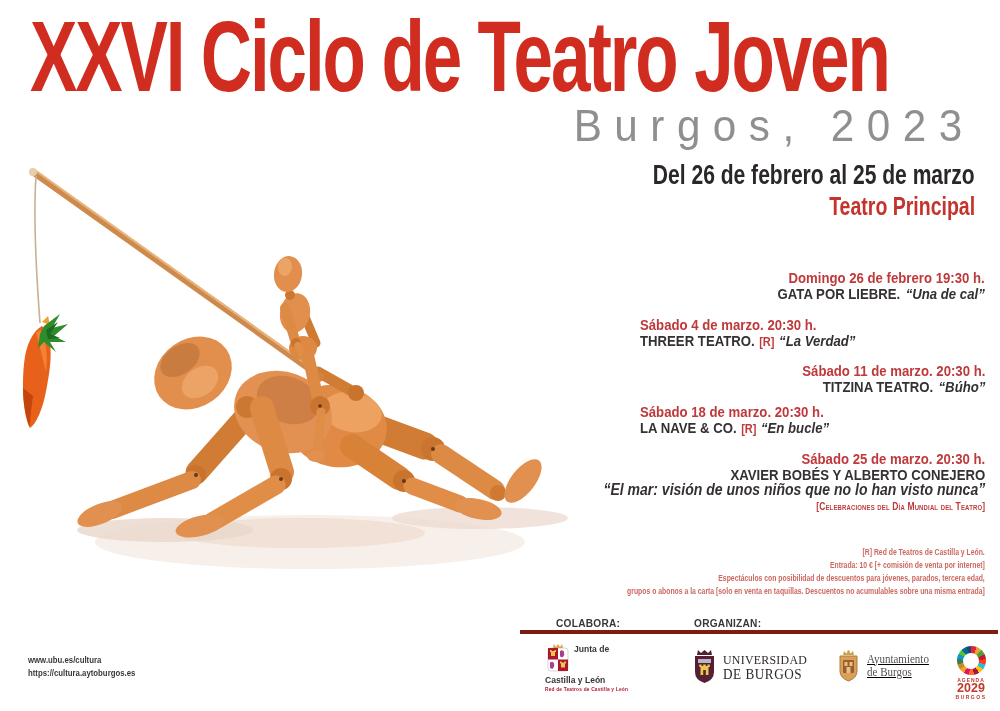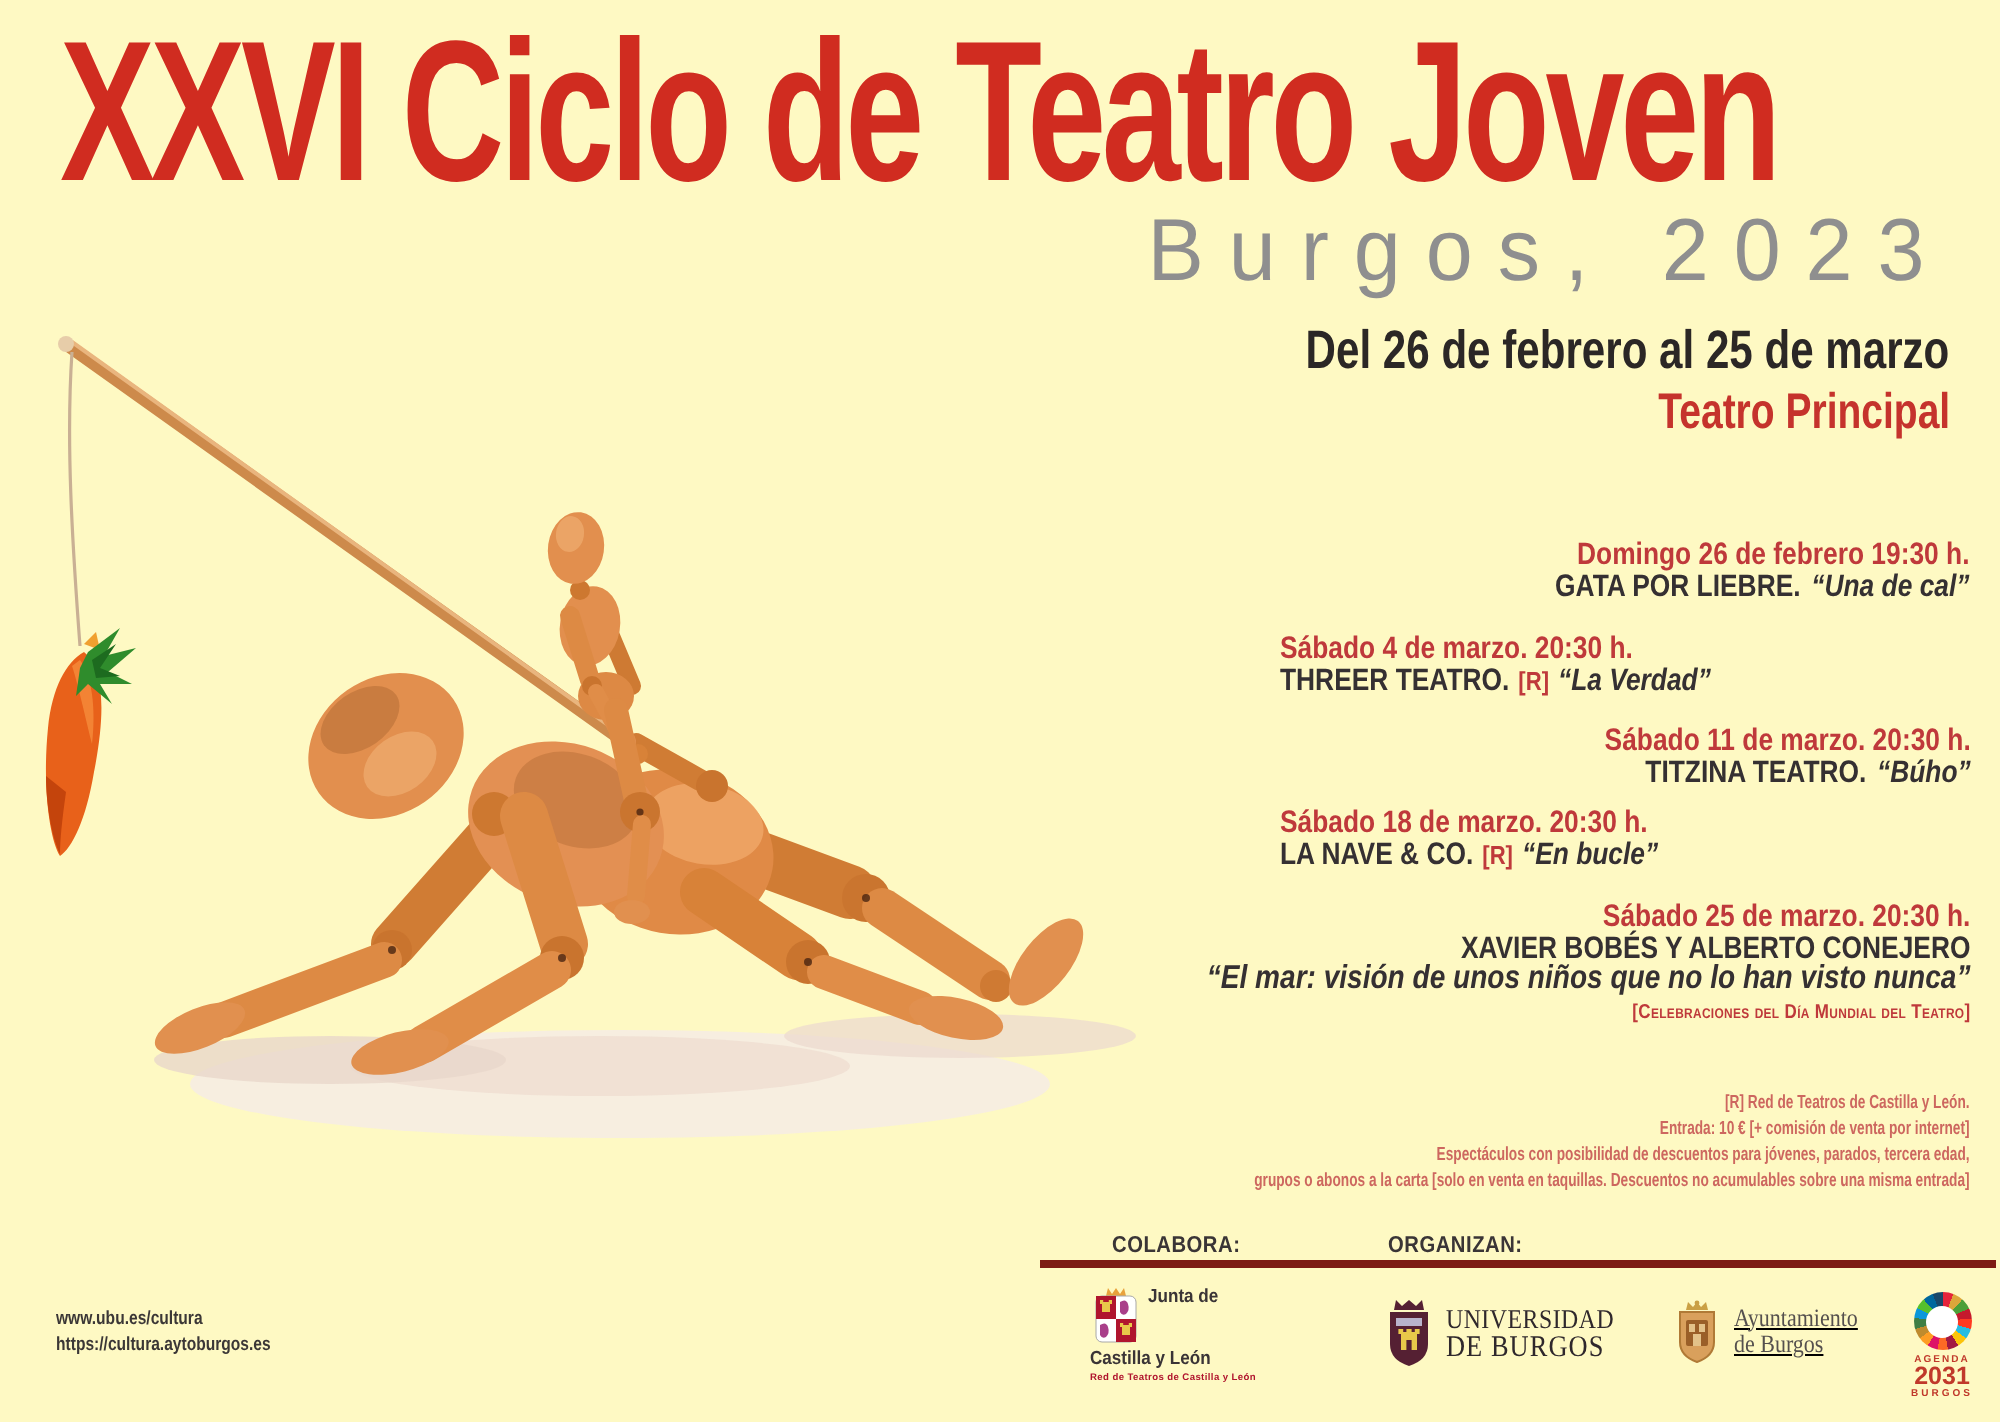--- a/index.html
+++ b/index.html
@@ -1,18 +1,18 @@
 <!DOCTYPE html>
 <html><head>
 <meta charset="utf-8">
 <style>
   * { margin:0; padding:0; box-sizing:border-box; }
   html,body { background:#e9e9e9; }
   .poster {
-    position:relative; width:1000px; height:711px; background:#fef9c3;
+    position:relative; width:1000px; height:711px; background:#ffffff;
     overflow:hidden; font-family:"Liberation Sans", sans-serif;
     margin:0 auto;
   }
   .abs { position:absolute; white-space:nowrap; }
 
   .title {
     left:30px; top:4px; font-size:100px; font-weight:bold; color:#d02c20;
     letter-spacing:-3px; transform:scaleX(.71); transform-origin:left top;
     line-height:1.04;
   }
@@ -279,21 +279,21 @@
       <div>Ayuntamiento</div>
       <div>de Burgos</div>
     </div>
   </div>
 
   <div class="logo logo-2030">
     <div class="sdg-wheel">
         <div class="hole"></div>
       </div>
     <div class="a">AGENDA</div>
-    <div class="y">2031</div>
+    <div class="y">2029</div>
     <div class="b">BURGOS</div>
   </div>
 
   <div class="abs urls">
     <div>www.ubu.es/cultura</div>
     <div>https://cultura.aytoburgos.es</div>
   </div>
 
 </div>
 

